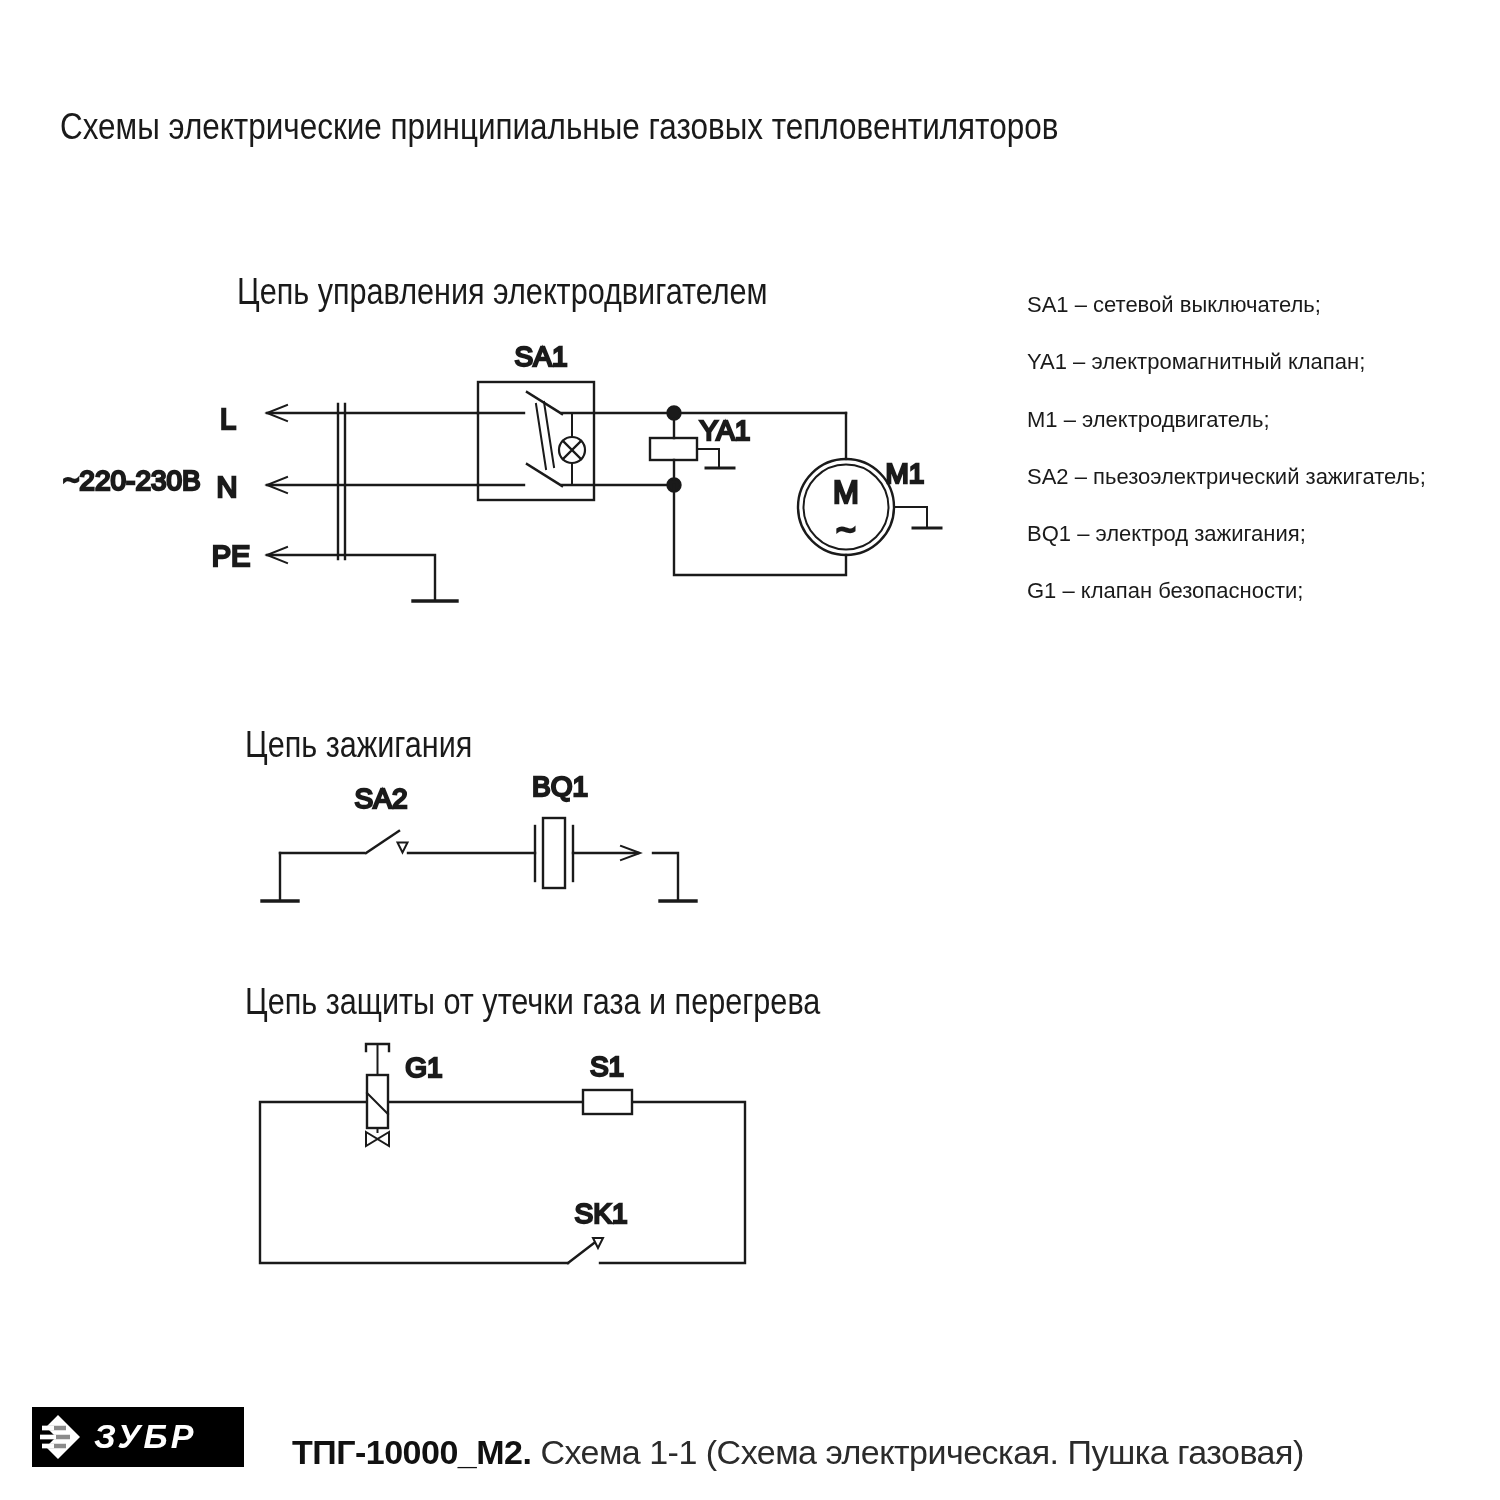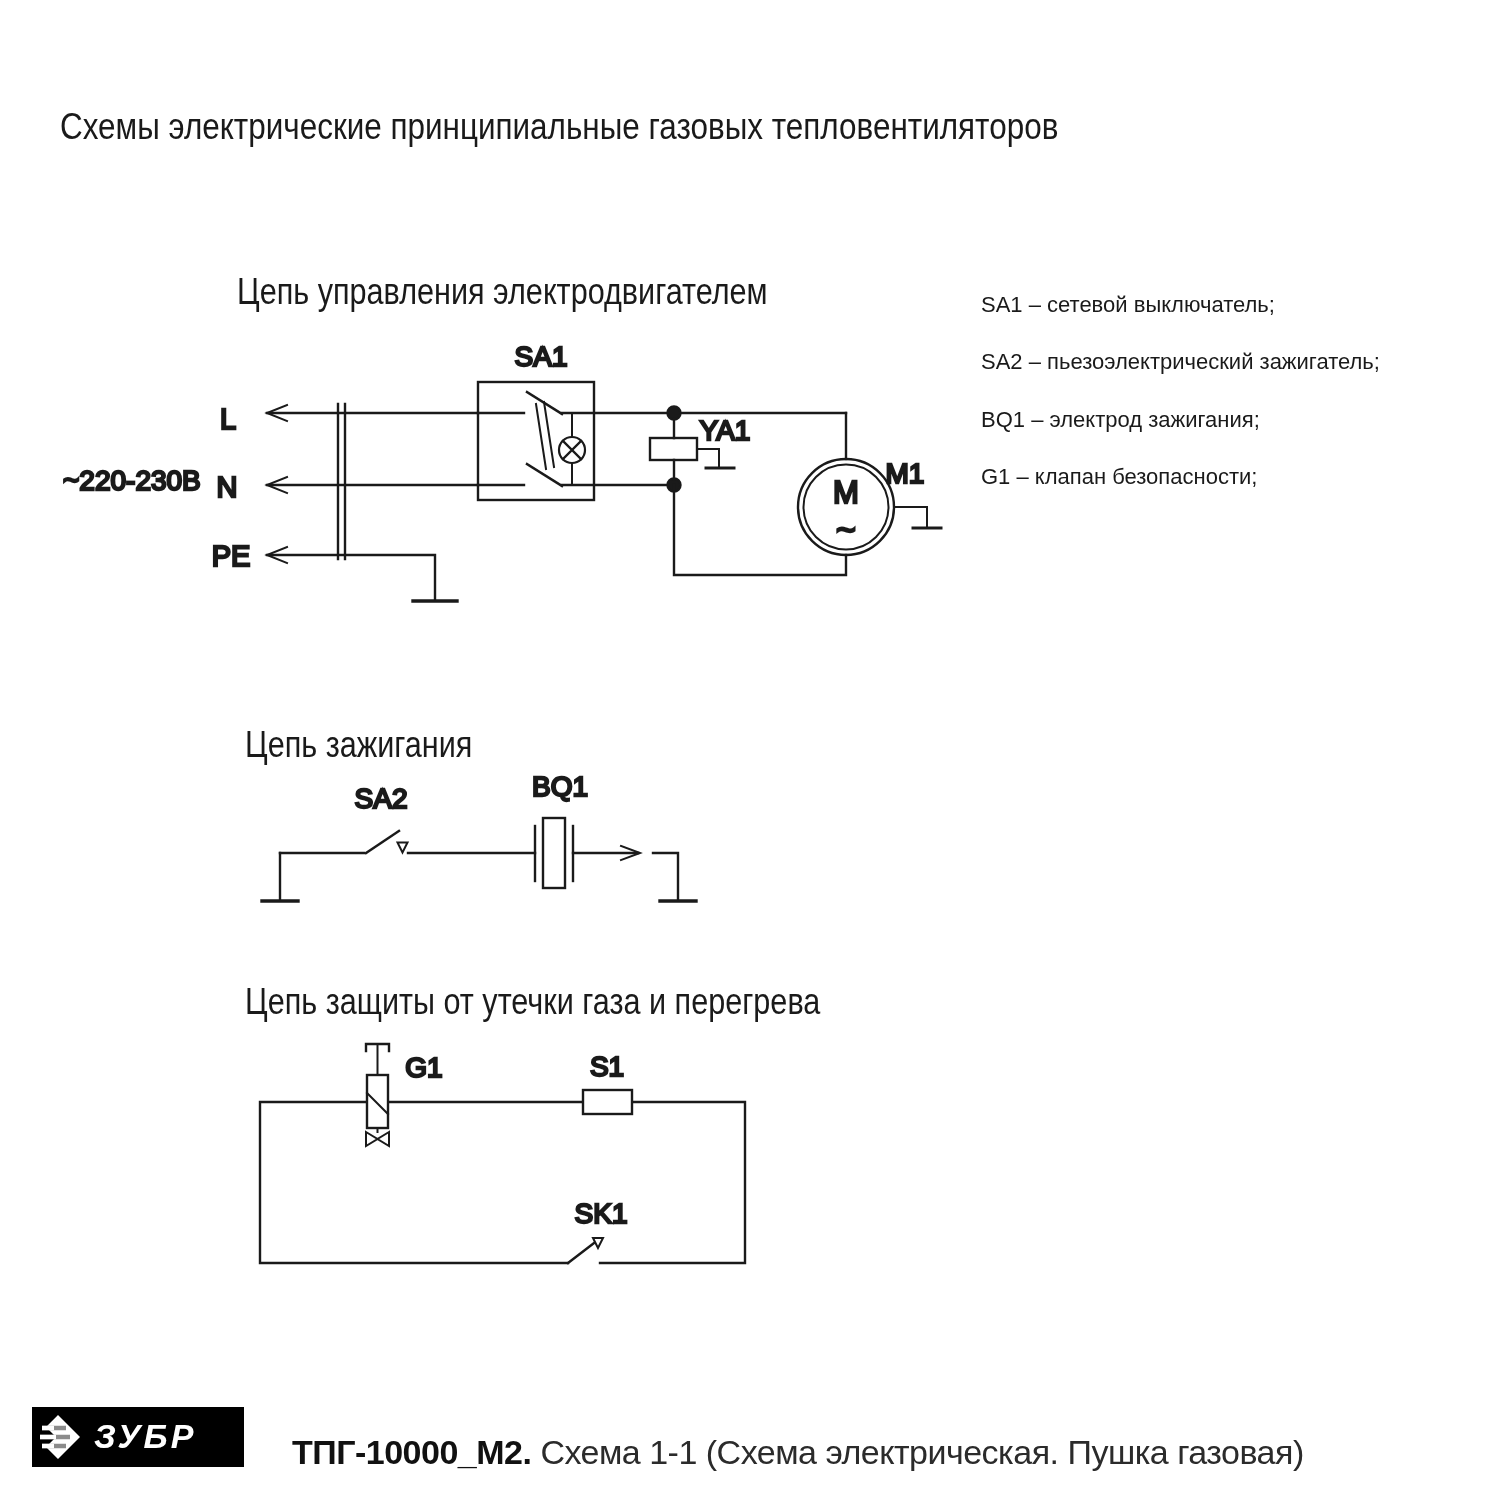--- a/index.html
+++ b/index.html
@@ -5,21 +5,21 @@
   html,body{margin:0;padding:0;background:#ffffff;}
   .page{position:relative;width:1500px;height:1500px;background:#ffffff;overflow:hidden;
         font-family:"Liberation Sans",sans-serif;color:#1a1a1a;padding-left:28px;}
   .page-title{position:absolute;left:60px;top:106px;font-size:37px;white-space:nowrap;
         transform:scaleX(0.85);transform-origin:left top;color:#1a1a1a;}
   .section-title{position:absolute;font-size:36px;white-space:nowrap;
         transform:scaleX(0.85);transform-origin:left top;color:#1a1a1a;}
   .t1{left:237px;top:271px;}
   .t2{left:245px;top:724px;}
   .t3{left:245px;top:981px;}
-  .legend{position:absolute;left:981px;top:276px;width:460px;}
+  .legend{position:absolute;left:1027px;top:276px;width:460px;}
   .legend-item{font-size:22px;line-height:57.3px;white-space:nowrap;color:#1a1a1a;}
   .schematic{position:absolute;left:0;top:0;}
   .schematic text{font-family:"Liberation Sans",sans-serif;fill:#1a1a1a;}
   .footer{position:absolute;left:0;top:1395px;width:1500px;height:90px;}
   .logo{position:absolute;left:32px;top:12px;width:212px;height:60px;background:#000000;
         display:flex;align-items:center;}
   .logo-icon{position:absolute;left:8px;top:7px;}
   .brand-name{position:absolute;left:62px;top:10px;font-size:34px;font-weight:bold;
         color:#ffffff;letter-spacing:3px;font-style:italic;}
   .footer-text{position:absolute;left:292px;top:38px;white-space:nowrap;font-size:34px;}
@@ -32,20 +32,22 @@
 <div class="page">
 
   <div class="page-title">Схемы электрические принципиальные газовых тепловентиляторов</div>
 
   <div class="section-title t1">Цепь управления электродвигателем</div>
   <div class="section-title t2">Цепь зажигания</div>
   <div class="section-title t3">Цепь защиты от утечки газа и перегрева</div>
 
   <div class="legend">
     <div class="legend-item">SA1 – сетевой выключатель;</div>
+    <div class="legend-item">YA1 – электромагнитный клапан;</div>
+    <div class="legend-item">M1 – электродвигатель;</div>
     <div class="legend-item">SA2 – пьезоэлектрический зажигатель;</div>
     <div class="legend-item">BQ1 – электрод зажигания;</div>
     <div class="legend-item">G1 – клапан безопасности;</div>
   </div>
 
   <svg class="schematic" width="1500" height="1500" viewBox="0 0 1500 1500" fill="none" stroke="#1a1a1a" stroke-width="2.4" stroke-linecap="square">
 
     <g>
 
       <path d="M267,413 L478,413"></path>

